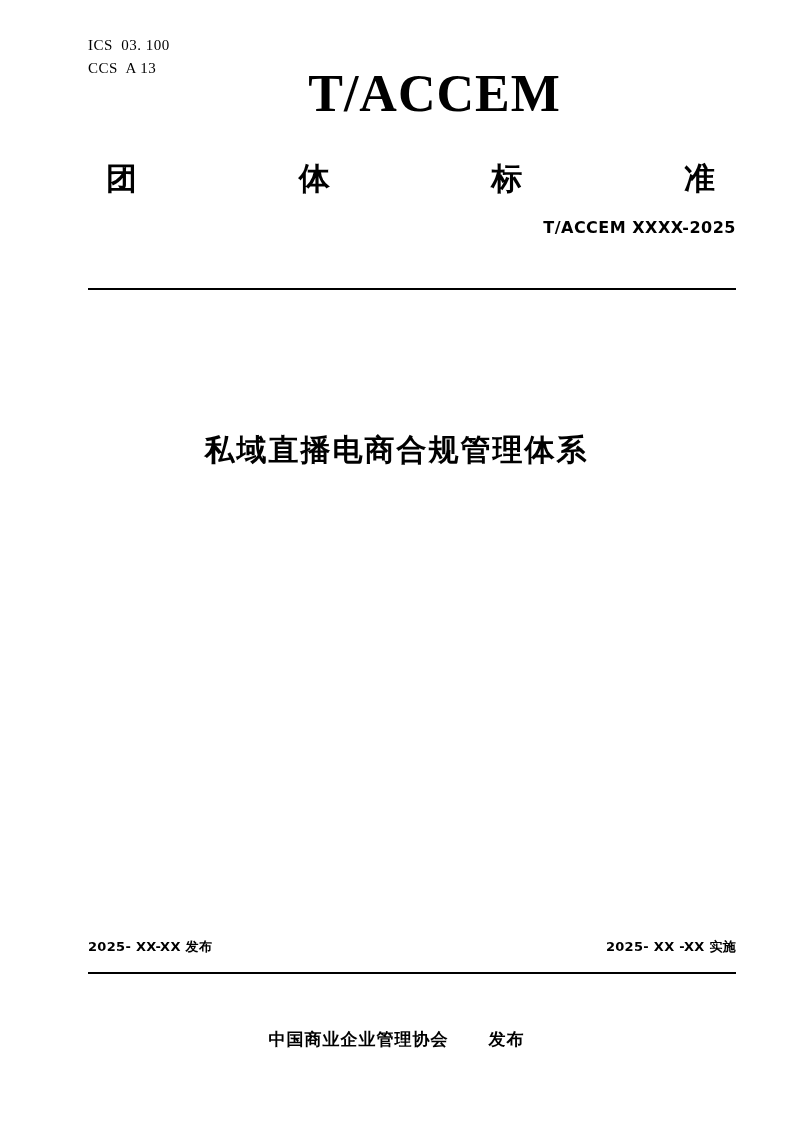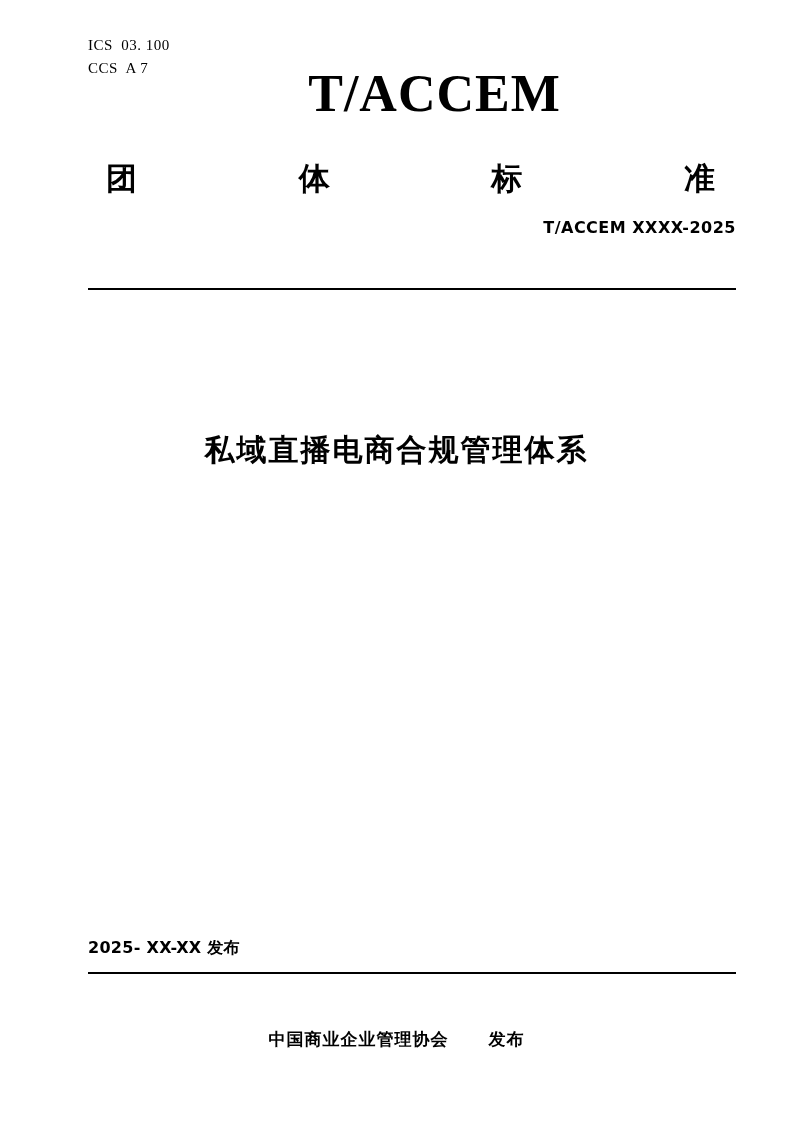--- a/index.html
+++ b/index.html
@@ -123,21 +123,21 @@
   
   .dates {
     position: absolute;
     left: 88px;
     right: 57px;
     top: 938px;
     display: flex;
     justify-content: space-between;
     font-family: "DejaVu Sans", sans-serif;
     font-weight: bold;
-    font-size: 16px;
+    font-size: 13px;
     letter-spacing: 0.3px;
   }
   .rule-bottom {
     position: absolute;
     left: 88px;
     right: 57px;
     top: 972px;
     border-top: 2px solid #000;
   }
 
@@ -155,40 +155,41 @@
   }
   .issuer .gap { display: inline-block; width: 26px; }
 </style>
 </head>
 <body>
 
 <div class="page">
 
   <div class="meta-block">
     <div class="meta-line">ICS  03. 100</div>
-    <div class="meta-line">CCS  A 7</div>
+    <div class="meta-line">CCS  A 13</div>
   </div>
 
   <div class="mark">T/ACCEM</div>
 
   <div class="tuanti">
     <span>团</span>
     <span>体</span>
     <span>标</span>
     <span>准</span>
   </div>
 
   <div class="std-no">T/ACCEM XXXX-2025</div>
 
   <div class="rule-top"></div>
 
   <div class="title-cn">私域直播电商合规管理体系</div>
 
   <div class="dates">
     <span>2025- XX-XX 发布</span>
+    <span>2025- XX -XX 实施</span>
   </div>
 
   <div class="rule-bottom"></div>
 
   <div class="issuer">
     <span>中国商业企业管理协会</span>
     <span class="gap"></span>
     <span>发布</span>
   </div>
 

